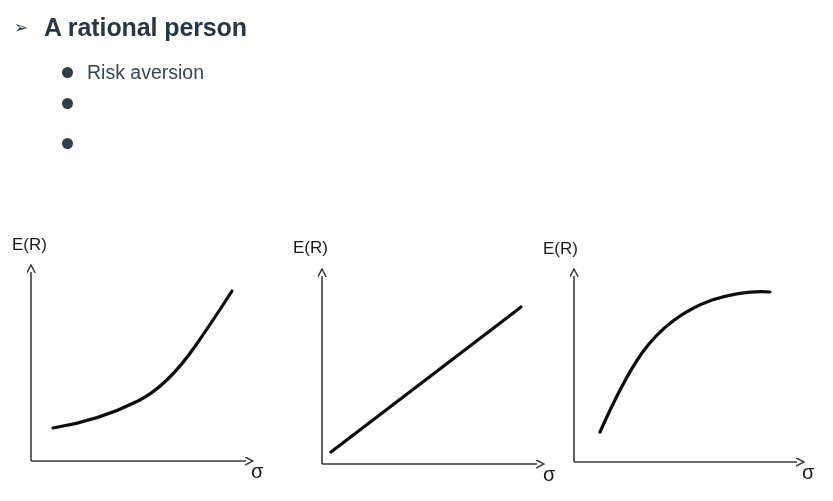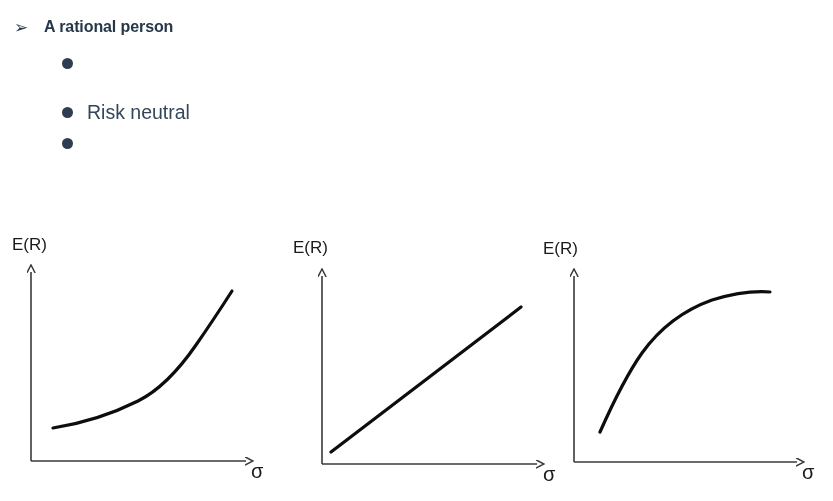--- a/index.html
+++ b/index.html
@@ -34,21 +34,21 @@
   .level1 .marker {
     color: #2e3d4f;
     font-size: 17px;
     line-height: 26px;
     width: 30px;
     display: inline-block;
     font-family: "DejaVu Sans", sans-serif;
   }
   .level1 .label {
     color: #26374a;
-    font-size: 16px;
+    font-size: 25px;
     font-weight: bold;
     line-height: 26px;
     letter-spacing: -0.1px;
   }
 
   .level2 {
     position: absolute;
     left: 62px;
     display: flex;
     align-items: center;
@@ -115,25 +115,25 @@
 
 <div class="slide-text">
 
   <div class="level1">
     <span class="marker">➢</span>
     <span class="label">A rational person</span>
   </div>
 
   <div class="level2 level2-0">
     <span class="dot"></span>
+    <span class="label">Risk aversion</span>
   </div>
 
   <div class="level2 level2-1">
     <span class="dot"></span>
-    <span class="label">Risk neutral</span>
   </div>
 
   <div class="level2 level2-2">
     <span class="dot"></span>
   </div>
 
 </div>
 
 <div class="charts">
   <svg class="chart-svg" viewBox="0 0 833 501" xmlns="http://www.w3.org/2000/svg">

